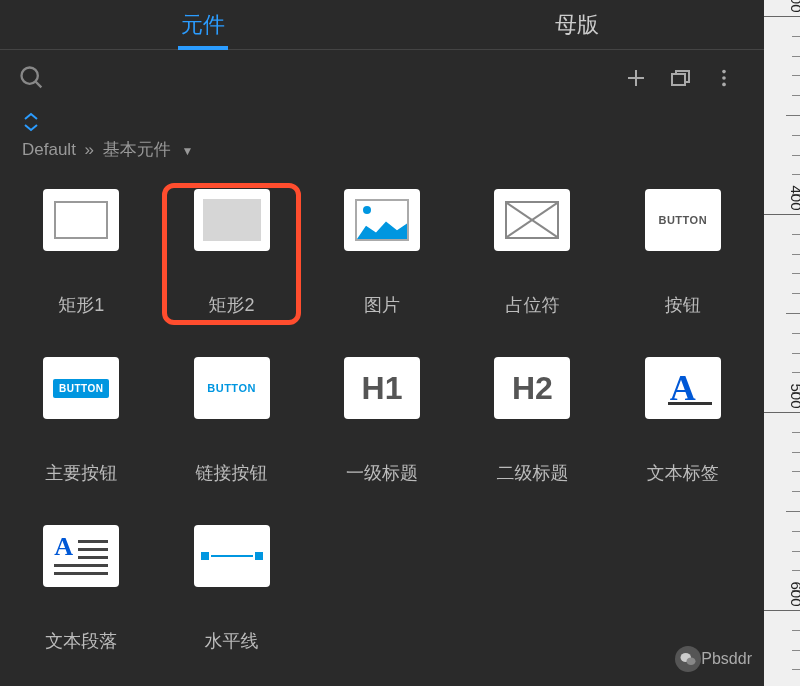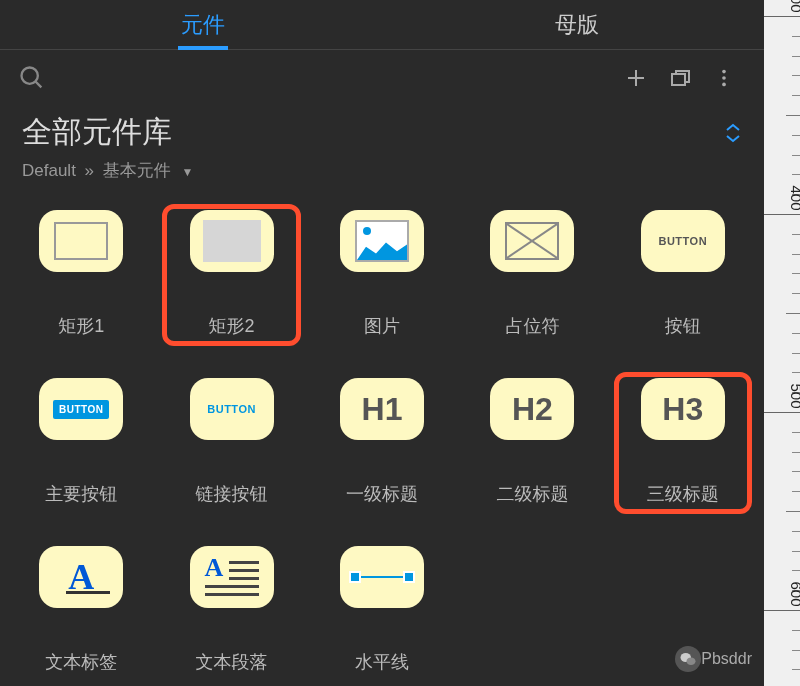--- a/index.html
+++ b/index.html
@@ -107,24 +107,24 @@
       cursor: pointer;
       position: relative;
       padding: 6px 4px 8px 4px;
     }
     .widget.highlighted {
       border: 5px solid #ff4d2e;
       border-radius: 12px;
       padding: 1px 0 3px 0;
     }
     .thumb {
-      width: 84px;
+      width: 76px;
       height: 62px;
-      background: #fef9c3;
-      border-radius: 18px;
+      background: #ffffff;
+      border-radius: 4px;
       display: flex;
       align-items: center;
       justify-content: center;
       position: relative;
       overflow: hidden;
     }
     .widget-label {
       font-size: 18px;
       color: #bbb;
       text-align: center;
@@ -376,21 +376,20 @@
     <div class="toolbar-btn">
       <svg viewBox="0 0 24 24" width="22" height="22" fill="currentColor">
           <circle cx="12" cy="5" r="2"></circle>
           <circle cx="12" cy="12" r="2"></circle>
           <circle cx="12" cy="19" r="2"></circle>
         </svg>
     </div>
   </div>
 
   <div class="library-header">
-    <div class="library-title">全部元件库</div>
     <div class="expand-icon">
       <svg width="18" height="20" viewBox="0 0 18 20" fill="none" stroke="#2b9cff" stroke-width="2">
           <polyline points="3,7 9,2 15,7"></polyline>
           <polyline points="3,13 9,18 15,13"></polyline>
         </svg>
     </div>
   </div>
 
   <div class="breadcrumb">
     <span>Default</span>
@@ -449,26 +448,20 @@
         <div class="thumb">
           <span class="h-text">H1</span>
         </div>
         <div class="widget-label">一级标题</div>
       </div>
       <div class="widget">
         <div class="thumb">
           <span class="h-text">H2</span>
         </div>
         <div class="widget-label">二级标题</div>
-      </div>
-      <div class="widget highlighted">
-        <div class="thumb">
-          <span class="h-text">H3</span>
-        </div>
-        <div class="widget-label">三级标题</div>
       </div>
       <div class="widget">
         <div class="thumb">
           <span class="text-label-a">A<span class="underline"></span></span>
         </div>
         <div class="widget-label">文本标签</div>
       </div>
       <div class="widget">
         <div class="thumb">
           <div class="para-inner">

